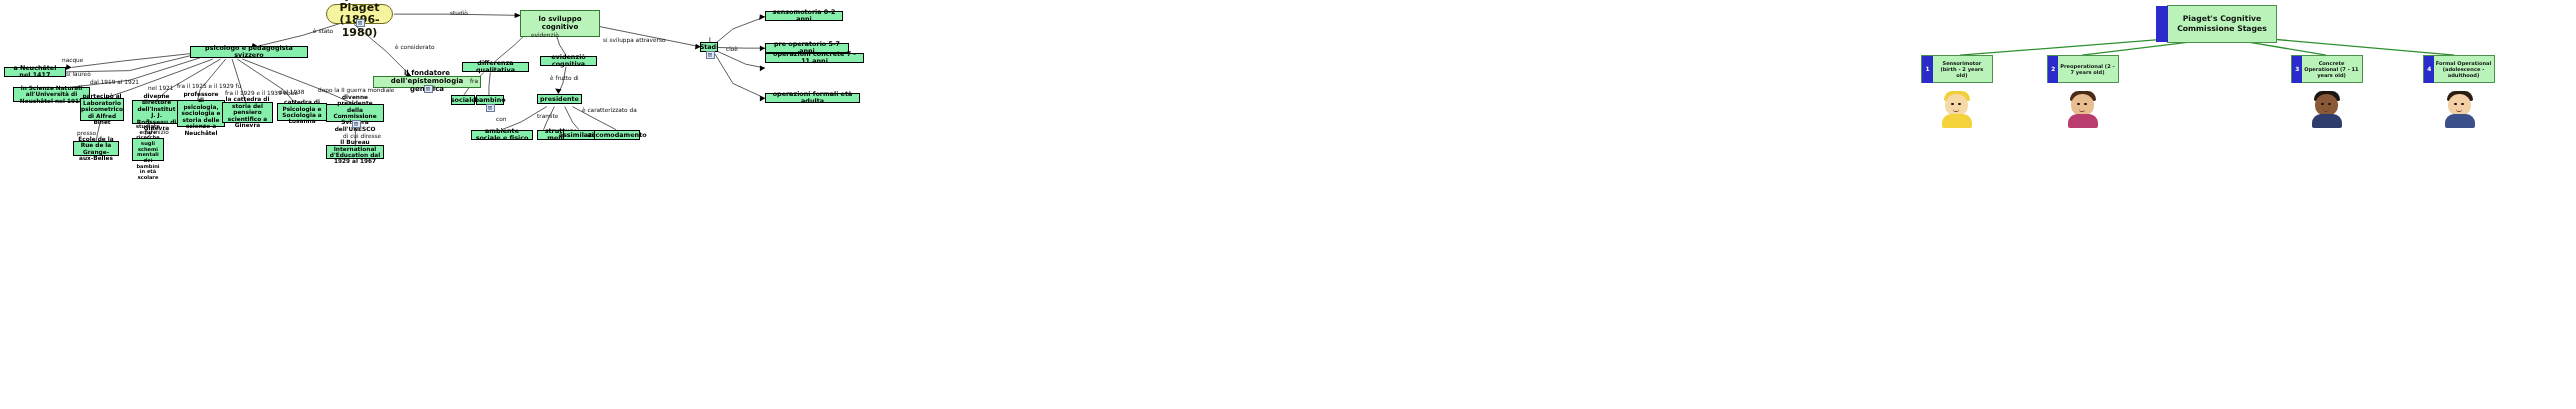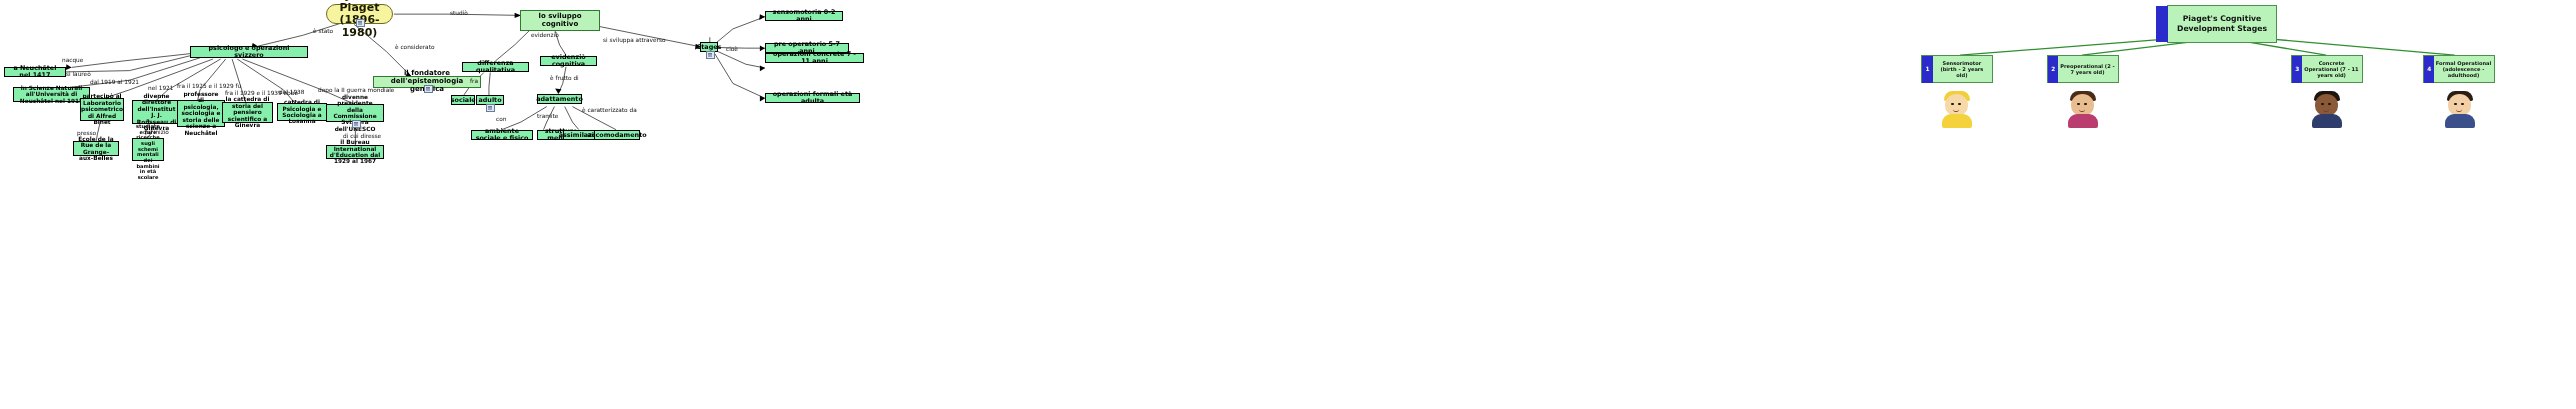--- a/index.html
+++ b/index.html
@@ -260,47 +260,47 @@
       <polygon points="1190,106 1182,102 1182,111"></polygon>
       <polygon points="1190,153 1182,149 1182,158"></polygon>
       <polygon points="110,105 102,100 101,109"></polygon>
       <polygon points="868,146 863,138 873,139"></polygon>
     </g>
   </svg>
 
   <div class="node root" style="left:326px; top:3.9px; width:67px; height:20.6px;">Jean Piaget (1896-1980)</div>
   <div class="note-icon" style="left:356px; top:19px;"></div>
 
-  <div class="node green" style="left:520px; top:10.3px; width:80px; height:21px;">lo sviluppo cognitivo</div>
-
-  <div class="node plain" style="left:190px; top:46px; width:118px; height:11.6px;">psicologo e operazioni svizzero</div>
+  <div class="node green" style="left:520px; top:10.3px; width:80px; height:27px;">lo sviluppo cognitivo</div>
+
+  <div class="node plain" style="left:190px; top:46px; width:118px; height:11.6px;">psicologo e pedagogista svizzero</div>
 
   <div class="node green" style="left:373px; top:76px; width:108px; height:11.6px;">il fondatore dell'epistemologia genetica</div>
   <div class="note-icon" style="left:424px; top:85px;"></div>
 
   <div class="node plain" style="left:462px; top:62px; width:67px; height:10.3px;">differenza qualitativa</div>
 
   <div class="node plain" style="left:540px; top:56px; width:57px; height:10.3px;">evidenziò cognitiva</div>
 
   <div class="node plain" style="left:451px; top:95px; width:24.4px; height:10.3px;">sociale</div>
 
-  <div class="node plain" style="left:476px; top:95px; width:28px; height:10.3px;">adulto</div>
+  <div class="node plain" style="left:476px; top:95px; width:28px; height:10.3px;">bambino</div>
   <div class="note-icon" style="left:486px; top:104px;"></div>
 
-  <div class="node plain" style="left:537px; top:94px; width:45px; height:10.3px;">adattamento</div>
+  <div class="node plain" style="left:537px; top:94px; width:45px; height:10.3px;">presidente</div>
 
   <div class="node plain" style="left:471px; top:130px; width:62px; height:10.3px;">ambiente sociale e fisico</div>
 
   <div class="node plain" style="left:537px; top:130px; width:48px; height:10.3px;">strutture mentali</div>
 
   <div class="node plain" style="left:563px; top:130px; width:40px; height:10.3px;">assimilazione</div>
 
   <div class="node plain" style="left:594px; top:130px; width:46px; height:10.3px;">accomodamento</div>
 
-  <div class="node plain" style="left:700px; top:42px; width:18px; height:10.3px;">Stages</div>
+  <div class="node plain" style="left:700px; top:42px; width:18px; height:10.3px;">Stadi</div>
   <div class="note-icon" style="left:706px; top:51px;"></div>
 
   <div class="node plain" style="left:765px; top:11px; width:78px; height:10.3px;">sensomotoria 0-2 anni</div>
 
   <div class="node plain" style="left:765px; top:43px; width:84px; height:10.3px;">pre operatorio 5-7 anni</div>
 
   <div class="node plain" style="left:765px; top:53px; width:99px; height:10.3px;">operazioni concrete 7 - 11 anni</div>
 
   <div class="node plain" style="left:765px; top:93px; width:95px; height:10.3px;">operazioni formali età adulta</div>
 
@@ -355,21 +355,21 @@
       <g stroke="#2f8f2f" stroke-width="2" fill="none">
         <path d="M 400 60 L 70 86"></path>
         <path d="M 440 64 L 260 86"></path>
         <path d="M 510 64 L 640 86"></path>
         <path d="M 546 60 L 840 86"></path>
       </g>
     </svg>
 
     <div class="stage-title">
       <div class="bar"></div>
-      <span>Piaget's Cognitive Development Stages</span>
+      <span>Piaget's Cognitive Commissione Stages</span>
     </div>
 
     <div class="stage-box" style="left:6.4px;">
       <span class="numbar">1</span>
       <span>Sensorimotor (birth - 2 years old)</span>
     </div>
     <div class="stage-box" style="left:132px;">
       <span class="numbar">2</span>
       <span>Preoperational (2 - 7 years old)</span>
     </div>

